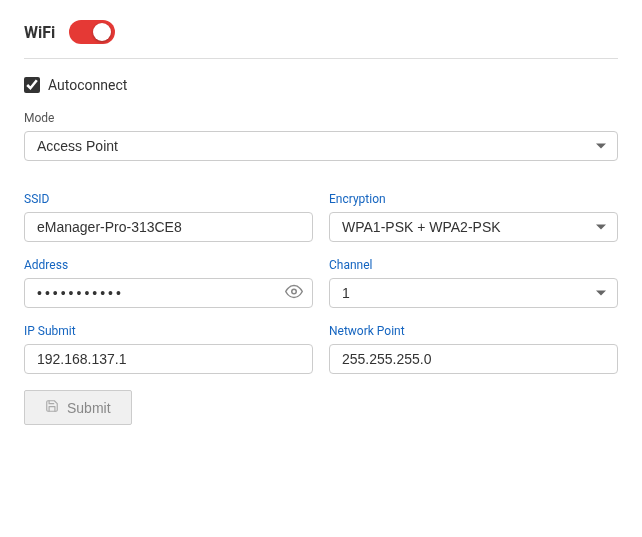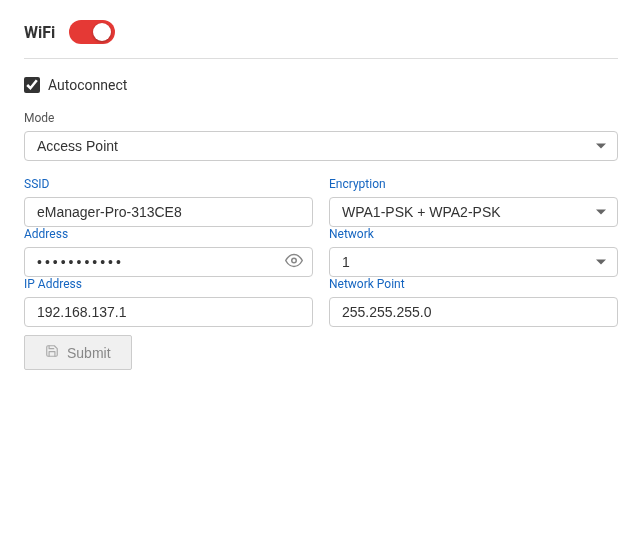--- a/index.html
+++ b/index.html
@@ -65,31 +65,32 @@
       height: 16px;
       accent-color: #333;
       cursor: pointer;
     }
     .autoconnect-label {
       font-size: 14px;
       color: #333;
     }
 
     .field-group {
-      margin-bottom: 16px;
+      margin-bottom: 31px;
     }
     .field-label {
       font-size: 12px;
       color: #555;
       margin-bottom: 6px;
     }
 
     .form-row {
       display: flex;
       gap: 16px;
+      margin-bottom: 16px;
     }
     .form-col {
       flex: 1;
     }
 
     .form-input, .form-select {
       width: 100%;
       height: 30px;
       padding: 0 12px;
       border: 1px solid #ccc;
@@ -215,38 +216,38 @@
       <span class="eye-icon">
         
         <svg width="18" height="18" viewBox="0 0 24 24" fill="none" stroke="#888" stroke-width="2" stroke-linecap="round" stroke-linejoin="round">
           <path d="M1 12s4-8 11-8 11 8 11 8-4 8-11 8-11-8-11-8z"></path>
           <circle cx="12" cy="12" r="3"></circle>
         </svg>
       </span>
     </div>
   </div>
   <div class="form-col">
-    <div class="accent-label">Network</div>
+    <div class="accent-label">Channel</div>
     <div class="select-wrapper">
       <select class="form-select">
         <option>1</option>
         <option>2</option>
         <option>3</option>
         <option>4</option>
         <option>5</option>
         <option>6</option>
         <option>11</option>
       </select>
     </div>
   </div>
 </div>
 
 <div class="form-row">
   <div class="form-col">
-    <div class="accent-label">IP Address</div>
+    <div class="accent-label">IP Submit</div>
     <input type="text" class="form-input" value="192.168.137.1" style="">
   </div>
   <div class="form-col">
     <div class="accent-label">Network Point</div>
     <input type="text" class="form-input" value="255.255.255.0" style="">
   </div>
 </div>
 
 <div>
   <button class="submit-btn">

